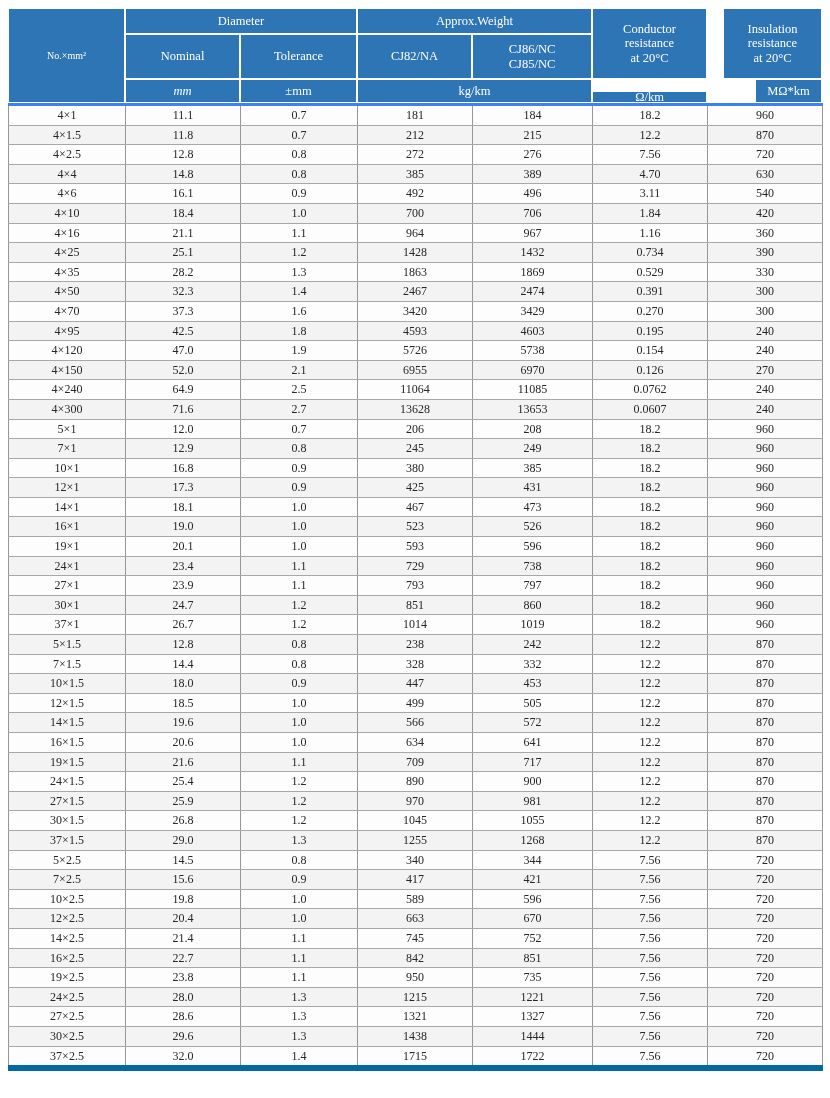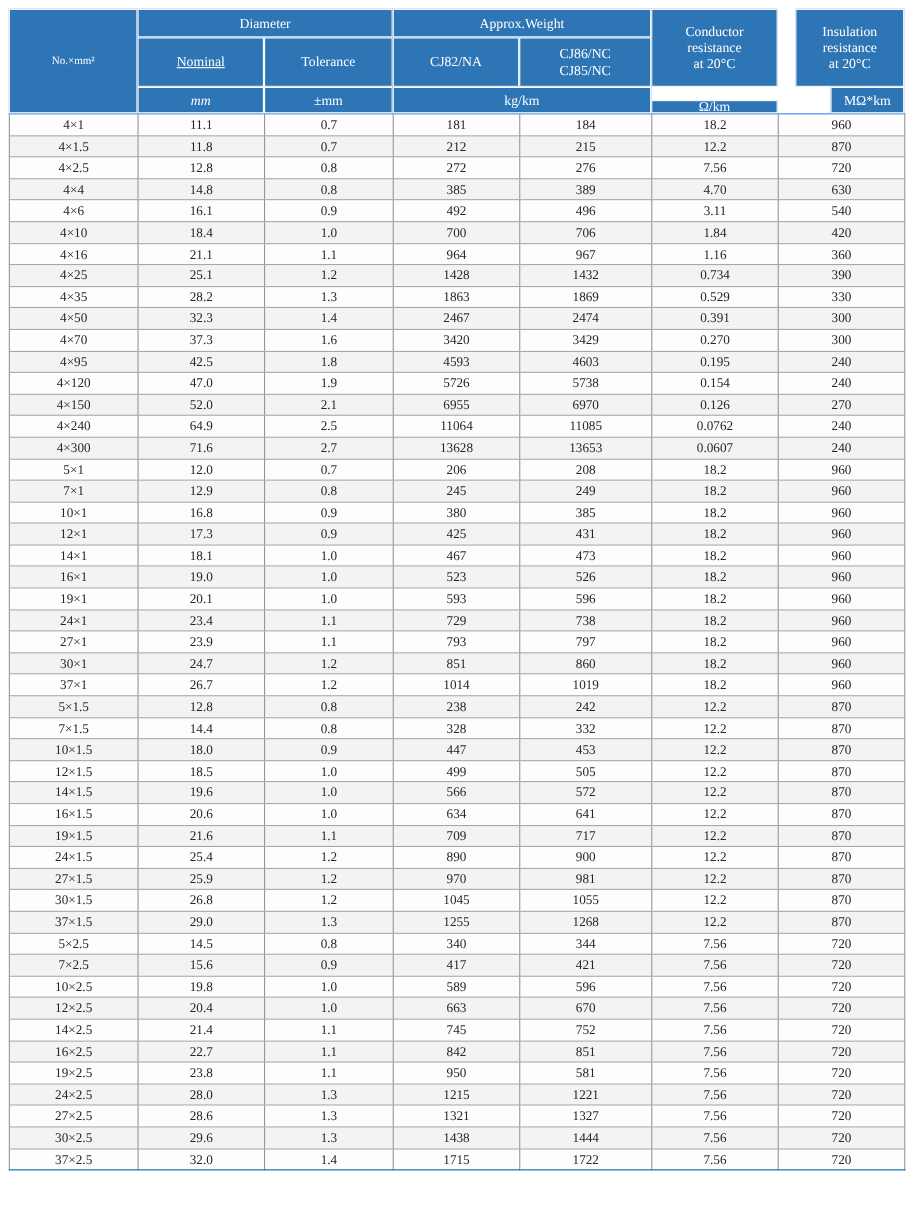--- a/index.html
+++ b/index.html
@@ -35,21 +35,21 @@
     text-align: center;
     font-size: 12.5px;
     line-height: 1.15;
     white-space: pre-line;
   }
   .c-no        { grid-row: 1 / 4; grid-column: 1; font-size: 10px; }
   .c-diameter  { grid-row: 1; grid-column: 2 / 4; }
   .c-weight    { grid-row: 1; grid-column: 4 / 6; }
   .c-conductor { grid-row: 1 / 3; grid-column: 6; }
   .c-insul     { grid-row: 1 / 3; grid-column: 7; margin-left: 16px; }
-  .c-nominal   { grid-row: 2; grid-column: 2; text-decoration: underline; }
+  .c-nominal   { grid-row: 2; grid-column: 2; }
   .c-tol       { grid-row: 2; grid-column: 3; }
   .c-cj82      { grid-row: 2; grid-column: 4; }
   .c-cj86      { grid-row: 2; grid-column: 5; text-align: center; }
   .u-mm        { grid-row: 3; grid-column: 2; font-style: italic; }
   .u-tol       { grid-row: 3; grid-column: 3; }
   .u-kg        { grid-row: 3; grid-column: 4 / 6; }
   .u-ohm       { grid-row: 3; grid-column: 6; margin-top: 12px; }
   .u-mohm      { grid-row: 3; grid-column: 7; margin-left: 48px; }
 
   
@@ -67,22 +67,22 @@
     color: #262626;
     text-align: center;
     border: 1px solid #969696;
     border-top-color: #a8a8a8;
     border-bottom-color: #a8a8a8;
     overflow: hidden;
     white-space: nowrap;
   }
   table.spec tbody tr:nth-child(even) { background: #f3f3f3; }
   table.spec tbody tr:nth-child(odd)  { background: #fdfdfd; }
-  table.spec tbody tr:first-child td  { border-top: 1px solid #3b82f6; }
-  table.spec tbody tr:last-child td   { border-bottom: 1px solid #0369a1; }
+  table.spec tbody tr:first-child td  { border-top: 3px solid #3b82f6; }
+  table.spec tbody tr:last-child td   { border-bottom: 6px solid #0369a1; }
 </style>
 </head>
 <body>
 
 <div class="page">
 
   <div class="thead">
     <div class="hcell c-no">No.×mm²</div>
     <div class="hcell c-diameter">Diameter</div>
     <div class="hcell c-weight">Approx.Weight</div>
@@ -509,21 +509,21 @@
           <td>842</td>
           <td>851</td>
           <td>7.56</td>
           <td>720</td>
         </tr>
         <tr>
           <td>19×2.5</td>
           <td>23.8</td>
           <td>1.1</td>
           <td>950</td>
-          <td>581</td>
+          <td>735</td>
           <td>7.56</td>
           <td>720</td>
         </tr>
         <tr>
           <td>24×2.5</td>
           <td>28.0</td>
           <td>1.3</td>
           <td>1215</td>
           <td>1221</td>
           <td>7.56</td>

